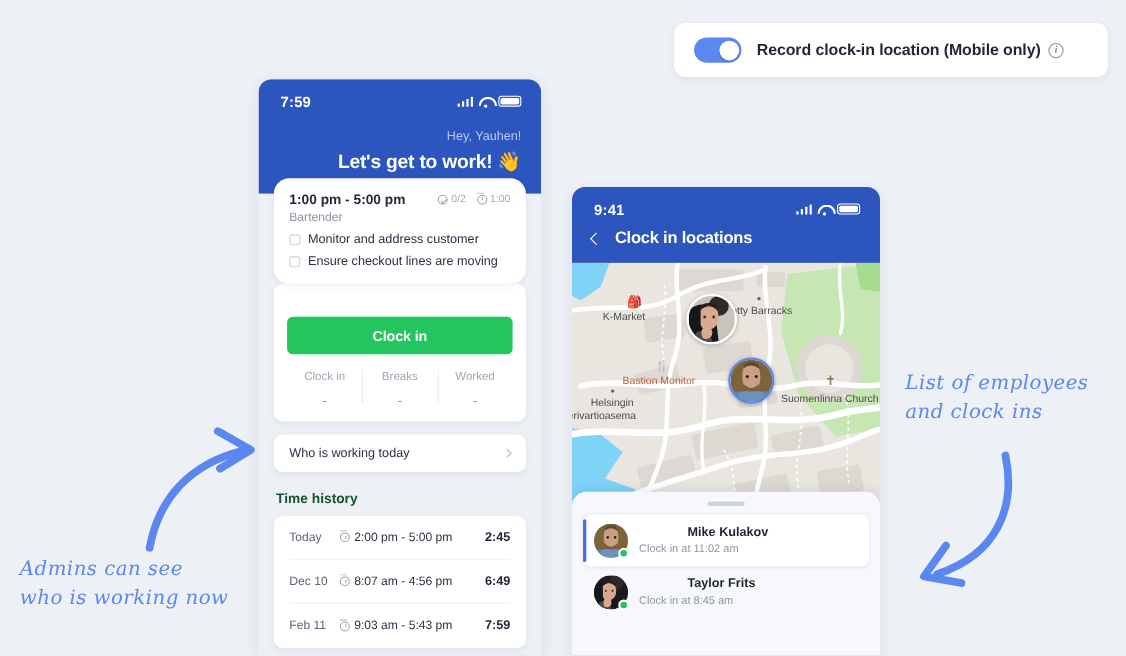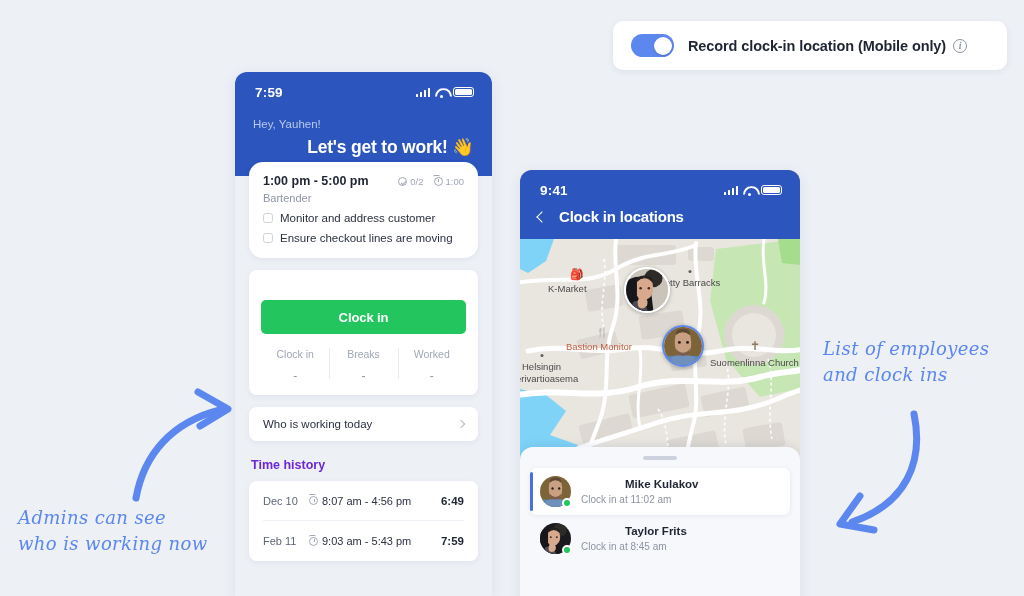--- a/index.html
+++ b/index.html
@@ -69,21 +69,21 @@
   .wifi:after {
     content:""; position:absolute; left:5px; top:7.5px; width:3px; height:3px;
     border-radius:50%; background:#fff;
   }
   .batt { width: 21px; height: 10.5px; border: 1.4px solid #fff; border-radius: 3px; padding: 1.2px; }
   .batt span { display:block; height: 100%; width: 100%; background: #fff; border-radius: 1.5px; }
 
   
   #phone-left { left: 235px; top: 72px; width: 257px; height: 524px; background: #edf0f5; }
   .lp-header { background: #2c55bd; padding: 0 0 18px 0; }
-  .lp-greet { font-size: 11.5px; color: #b9c9ec; padding: 0 18px; margin-top: 12px; }
+  .lp-greet { font-size: 11.5px; color: #b9c9ec; padding: 0 18px; margin-top: 12px; text-align: right; }
   .lp-title { font-size: 17.5px; color: #fff; font-weight: bold; padding: 0 18px; margin-top: 7px; letter-spacing: -.2px; text-align: right;}
   .card {
     background: #fff; border-radius: 8px; margin: 0 14px;
     box-shadow: 0 2px 6px rgba(40,60,110,.06);
   }
   .shift-card { position: relative; margin-top: 16px; padding: 12px 14px 14px; }
   .shift-top { display: flex; align-items: center; justify-content: space-between; }
   .shift-time { font-size: 12.5px; font-weight: bold; color: #1f2533; }
   .shift-meta { display: flex; gap: 10px; align-items: center; color: #a0a7b6; font-size: 9.5px; }
   .shift-meta span.m { display: flex; align-items: center; gap: 3px; }
@@ -99,21 +99,21 @@
   }
   .ring.clock:before {
     content:""; position:absolute; left:-1.2px; top:-2.6px; width:7px; height:2px;
     border-top:1.2px solid #a0a7b6; border-radius:2px;
   }
   .shift-role { font-size: 11px; color: #8d94a3; margin-top: 4px; }
   .task { display: flex; align-items: center; gap: 7px; margin-top: 8px; }
   .task .box { width: 10px; height: 10px; border: 1.3px solid #ccd2de; border-radius: 2.5px; flex: 0 0 auto; cursor: pointer; }
   .task .txt { font-size: 11.5px; color: #2b3142; }
 
-  .clockin-card { margin-top: 12px; padding: 30px 12px 10px; }
+  .clockin-card { margin-top: 0; padding: 30px 12px 10px; }
   .btn-clockin {
     display:block; width:100%; background: #22c55e; color: #fff;
     border: none; border-radius: 5px; height: 34px;
     font-size: 13px; font-weight: bold; font-family: inherit; cursor: pointer;
     letter-spacing: -.1px;
   }
   .stats { display: flex; margin-top: 8px; }
   .stat { flex: 1; text-align: center; position: relative; padding: 6px 0 2px; }
   .stat + .stat:before {
     content:""; position:absolute; left:0; top:6px; bottom:6px; width:1px; background:#e8ebf2;
@@ -121,21 +121,21 @@
   .stat .k { font-size: 10.5px; color: #a0a7b6; }
   .stat .v { font-size: 12px; color: #8d94a3; margin-top: 9px; }
 
   .row-link {
     margin-top: 12px; height: 34px; display: flex; align-items: center;
     justify-content: space-between; padding: 0 14px;
   }
   .row-link .t { font-size: 11.5px; color: #2b3142; }
   .chev { width: 6px; height: 6px; border-right: 1.4px solid #b4bac7; border-top: 1.4px solid #b4bac7; transform: rotate(45deg); }
 
-  .sec-title { font-size: 12.5px; font-weight: bold; color: #6d28d9; margin: 17px 0 9px 16px; }
+  .sec-title { font-size: 12.5px; font-weight: bold; color: #14532d; margin: 17px 0 9px 16px; }
   .hist-card { padding: 0 14px; }
   .hist-row { display: flex; align-items: center; height: 40px; border-bottom: 1px solid #eef1f6; }
   .hist-row:last-child { border-bottom: none; }
   .h-day { width: 46px; font-size: 11px; color: #5d6475; }
   .h-range { flex: 1; font-size: 11px; color: #2b3142; display: flex; align-items: center; gap: 4px; }
   .h-tot { font-size: 11.5px; font-weight: bold; color: #1f2533; }
 
   
   #phone-right { left: 520px; top: 170px; width: 280px; height: 440px; background:#fca5a5; }
   .rp-header { background: #2c55bd; }
@@ -267,20 +267,28 @@
       </div>
     </div>
 
     <div class="card row-link">
       <span class="t">Who is working today</span>
       <span class="chev"></span>
     </div>
 
     <div class="sec-title">Time history</div>
     <div class="card hist-card">
+      <div class="hist-row">
+        <span class="h-day">Today</span>
+        <span class="h-range">
+          <span class="ring clock"></span>
+          <span>2:00 pm - 5:00 pm</span>
+        </span>
+        <span class="h-tot">2:45</span>
+      </div>
       <div class="hist-row">
         <span class="h-day">Dec 10</span>
         <span class="h-range">
           <span class="ring clock"></span>
           <span>8:07 am - 4:56 pm</span>
         </span>
         <span class="h-tot">6:49</span>
       </div>
       <div class="hist-row">
         <span class="h-day">Feb 11</span>
@@ -371,21 +379,21 @@
         <span>Jetty Barracks</span>
       </div>
       <div class="poi red" style="left:46px; top:102px;">
         <span style="position:absolute;left:30px;top:-14px;font-size:10px;">🍴</span>
         <span>Bastion Monitor</span>
       </div>
       <div class="poi" style="left:190px; top:118px;">
         <span style="position:absolute;left:40px;top:-18px;font-size:12px;color:#8d7a5e;">✝</span>
         <span>Suomenlinna Church</span>
       </div>
-      <div class="poi dot" style="left:2px; top:122px;">
+      <div class="poi dot" style="left:17px; top:122px;">
         <span>Helsingin</span>
       </div>
       <div class="poi" style="left:-4px; top:134px;">
         <span>erivartioasema</span>
       </div>
 
       <div class="avatar-pin" style="left:104px; top:28px; width:46px; height:46px;">
         <svg viewBox="0 0 46 46">
           <rect width="46" height="46" fill="#c9c3ba"></rect>
           <circle cx="30" cy="10" r="10" fill="#2e2a28"></circle>

